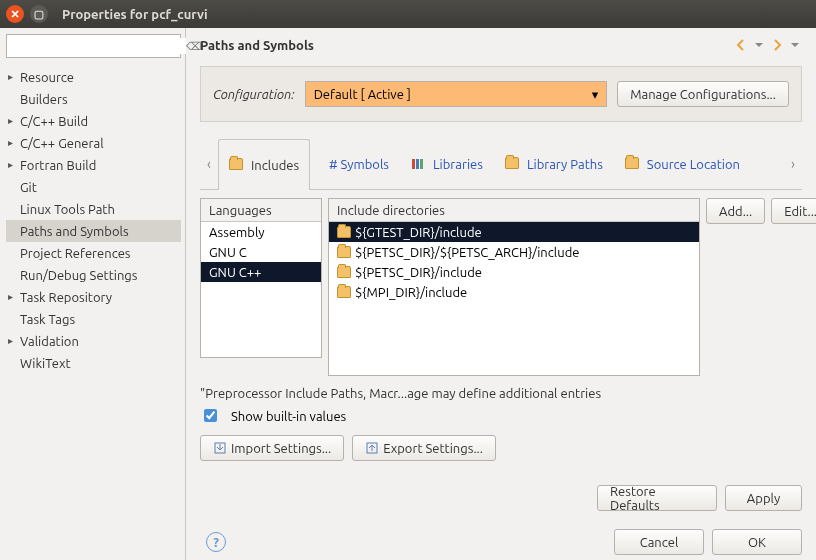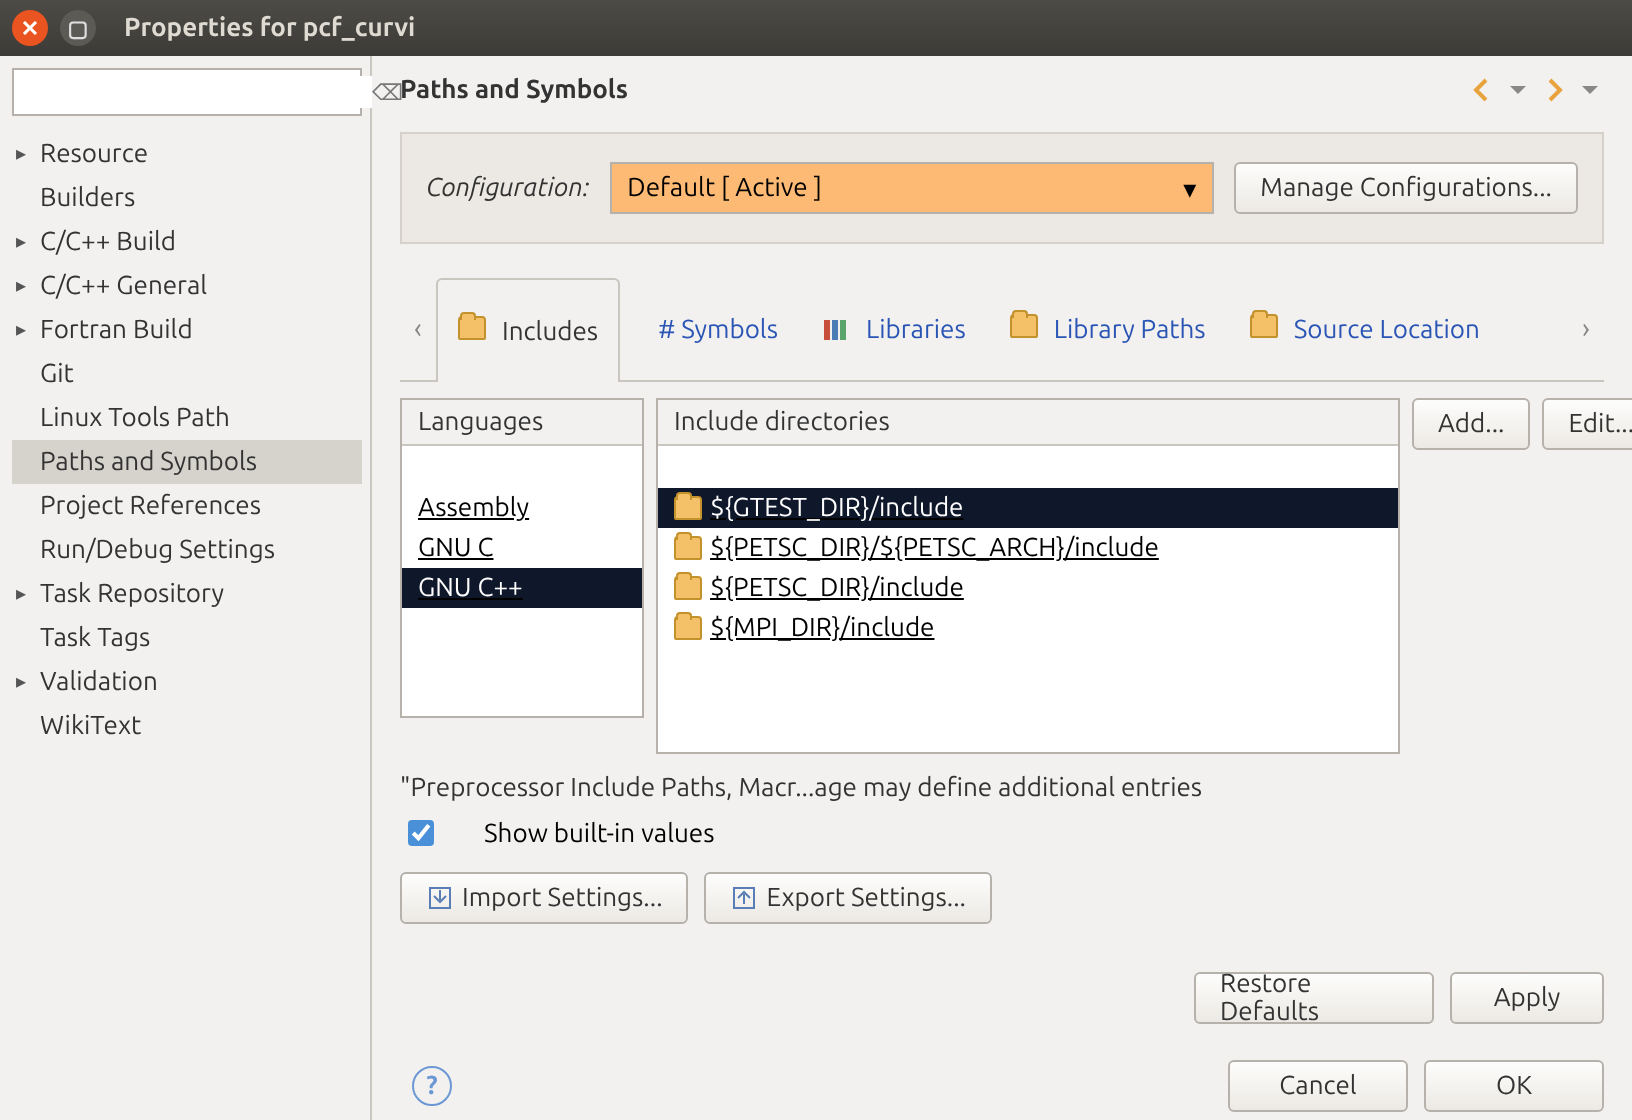--- a/index.html
+++ b/index.html
@@ -33,36 +33,36 @@
 .config-row label { color: #333; font-style: italic; }
 .config-select { flex: 1; height: 26px; border: 1px solid #b6b2ab; background: #fdba74; display: flex; align-items: center; justify-content: space-between; padding: 0 8px; }
 .btn { height: 26px; border: 1px solid #b6b2ab; background: linear-gradient(#fdfdfc, #ece9e4); padding: 0 12px; display: inline-flex; align-items: center; justify-content: center; cursor: default; border-radius: 3px; color: #333; }
 
 .tabstrip { display: flex; align-items: center; border-bottom: 1px solid #c9c5bf; margin-bottom: 8px; }
 .tabstrip .scroll { width: 18px; text-align: center; color: #888; font-size: 14px; }
 .tab { padding: 18px 10px; display: flex; align-items: center; gap: 8px; border: 1px solid transparent; border-bottom: none; color: #2a55b4; }
 .tab.active { background: #f2f1f0; border-color: #c9c5bf; border-radius: 3px 3px 0 0; position: relative; top: 1px; color: #333; }
 
 .lists { display: flex; gap: 6px; }
-.listbox { border: 1px solid #b6b2ab; background: #fff; display: flex; flex-direction: column; gap: 21px; }
+.listbox { border: 1px solid #b6b2ab; background: #fff; display: flex; flex-direction: column; }
 .listbox .head { background: #f2f1f0; border-bottom: 1px solid #c9c5bf; padding: 4px 8px; color: #333; }
-.listbox .items { flex: 1; overflow: hidden; text-decoration: underline; }
+.listbox .items { flex: 1; overflow: hidden; }
 .listbox .item { padding: 3px 8px; display: flex; align-items: center; gap: 4px; }
 .listbox .item.sel { background: #0f172a; color: #fff; }
 .langbox { width: 122px; height: 160px; }
 .incbox { flex: 1; height: 178px; }
 .foldericon { width: 14px; height: 12px; background: #f4c169; border: 1px solid #c4922c; border-radius: 2px 2px 1px 1px; display: inline-block; position: relative; }
 .foldericon::before { content: ""; position: absolute; top: -3px; left: 0; width: 6px; height: 3px; background: #f4c169; border: 1px solid #c4922c; border-bottom: none; border-radius: 2px 2px 0 0; }
 
 .actioncol { width: 96px; display: flex; gap: 6px; }
 .actioncol .btn { width: 96px; }
 .actioncol .gap { height: 24px; }
 
 .note { color: #333; margin-top: 10px; }
-.chkrow { display: flex; align-items: center; gap: 22px; margin-top: 6px; }
+.chkrow { display: flex; align-items: center; gap: 11px; margin-top: 6px; }
 .chkrow input { accent-color: #4a90d9; }
 
 .impexp { display: flex; gap: 8px; margin-top: 10px; }
 
 .footer1 { display: flex; justify-content: flex-end; gap: 8px; margin-top: 24px; }
 .footer2 { display: flex; justify-content: space-between; align-items: center; margin-top: 18px; }
 .helpicon { width: 20px; height: 20px; border: 1.5px solid #6b98d4; border-radius: 10px; display: flex; align-items: center; justify-content: center; color: #6b98d4; font-weight: bold; margin-left: 6px; }
 
 svg { display: block; }
 .btn.disabled { color: #999; }

